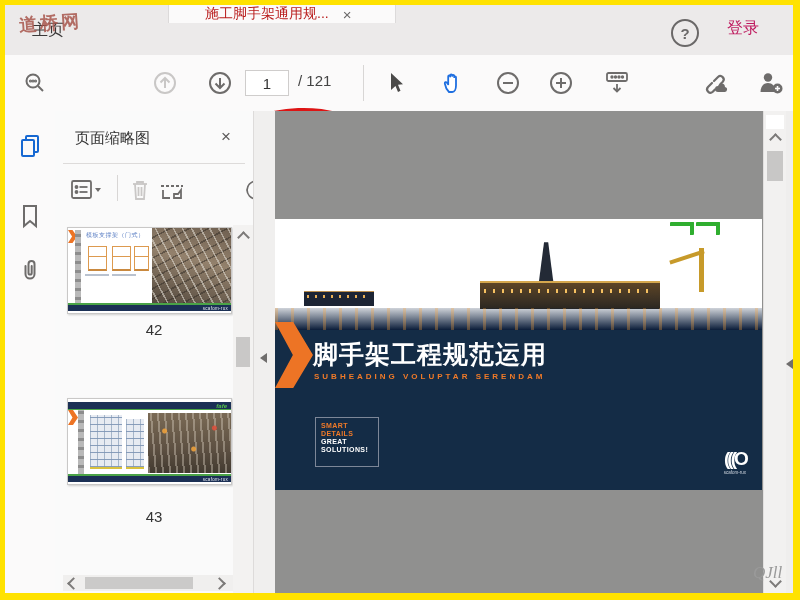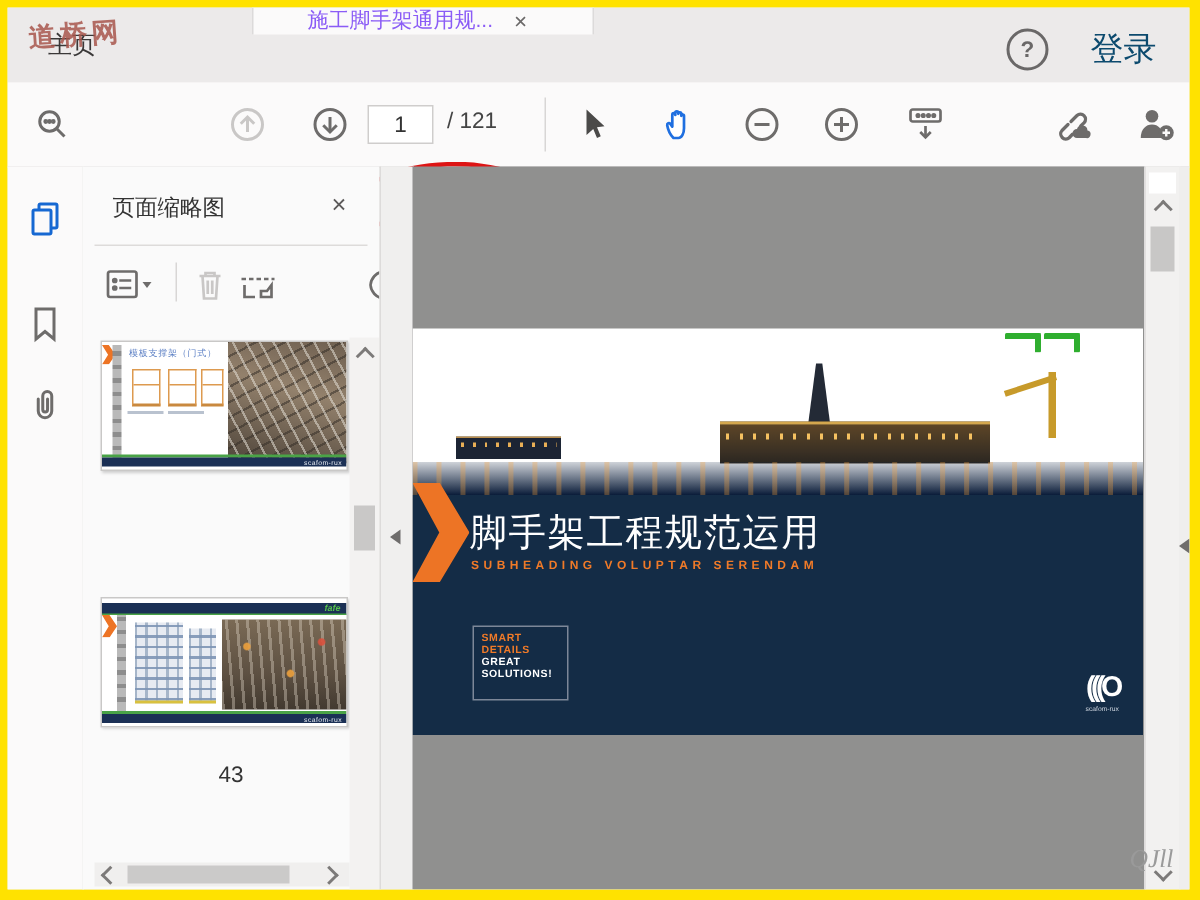--- a/index.html
+++ b/index.html
@@ -8,25 +8,25 @@
   #inner{position:absolute;left:5px;top:5px;width:788px;height:588px;background:#f4f3f3;overflow:hidden;}
 
   
   #tabbar{left:0;top:0;width:788px;height:50px;background:#eceaea;}
   .tab{top:0;height:50px;display:flex;align-items:center;justify-content:center;
        font-size:16px;color:#3a3838;cursor:default;}
   #tab-home{left:8px;width:70px;}
   #tab-tools{left:88px;width:66px;}
   #doc-tab{left:163px;width:226px;background:#fbfafa;border-left:1px solid #dcdada;border-right:1px solid #dcdada;
            display:flex;align-items:center;}
-  #doc-tab .doc-title{margin-left:36px;font-size:14px;color:#8b5cf6;white-space:nowrap;}
+  #doc-tab .doc-title{margin-left:36px;font-size:14px;color:#b91c1c;white-space:nowrap;}
   #doc-tab .tab-close{margin-left:14px;font-size:15px;color:#6b6969;}
   #help-btn{left:666px;top:14px;width:24px;height:24px;border:2px solid #6a6868;border-radius:50%;
             display:flex;align-items:center;justify-content:center;font-size:15px;font-weight:bold;color:#6a6868;}
-  #login-btn{left:722px;top:13px;font-size:22px;color:#0c4a6e;}
+  #login-btn{left:722px;top:13px;font-size:16px;color:#be185d;}
   #wm-top{left:14px;top:6px;font-size:18px;color:rgba(168,86,76,.85);font-family:"Liberation Serif","DejaVu Serif",serif;
           transform:rotate(-4deg);letter-spacing:3px;font-weight:bold;}
 
   
   #toolbar{left:0;top:50px;width:788px;height:56px;background:#fbfafa;border-bottom:1px solid #d2d0cf;}
   .tbtn{top:14px;width:28px;height:28px;display:flex;align-items:center;justify-content:center;}
   #page-input{left:240px;top:15px;width:42px;height:24px;background:#fff;border:1px solid #cfcdcc;
               display:flex;align-items:center;justify-content:center;font-size:15px;color:#333;}
   #page-count{left:293px;top:17px;font-size:15px;color:#444;white-space:nowrap;}
   #red-ellipse{left:233px;top:53px;width:116px;height:44px;border:3px solid #dd1414;border-radius:50%;
@@ -119,21 +119,21 @@
       border-top:1px solid rgba(255,190,90,.7);}
   #left-lights{left:6.5%;top:66%;width:64px;height:3px;
       background:repeating-linear-gradient(90deg,rgba(255,190,90,.9) 0 2px,rgba(0,0,0,0) 2px 8px);}
   #water{left:0;top:78%;width:487px;height:22%;
       background:
         repeating-linear-gradient(90deg,rgba(255,165,55,.30) 0 3px,rgba(0,0,0,0) 3px 16px),
         linear-gradient(180deg,rgba(13,34,64,.2),#0a1c39);}
   #navy{left:0;top:111px;width:487px;height:160px;background:#142c46;}
   #chevron{left:0;top:-8px;width:38px;height:66px;background:#ed7425;
            clip-path:polygon(0 0,48% 0,100% 50%,48% 100%,0 100%,47% 50%);}
-  #slide-title{left:38px;top:8px;font-size:25px;font-weight:normal;color:#fff;letter-spacing:1px;white-space:nowrap;}
+  #slide-title{left:38px;top:8px;font-size:25px;font-weight:bold;color:#fff;letter-spacing:1px;white-space:nowrap;}
   #slide-subtitle{left:39px;top:42px;font-size:8px;font-weight:bold;color:#f07a28;letter-spacing:3px;white-space:nowrap;}
   #smart-box{left:40px;top:87px;width:64px;height:50px;border:1px solid #7d8798;padding:4px 0 0 5px;box-sizing:border-box;}
   #smart-box div{font-size:7px;font-weight:bold;letter-spacing:.4px;line-height:8px;}
   #smart-box div:nth-child(1),#smart-box div:nth-child(2){color:#f07a28;}
   #smart-box div:nth-child(3),#smart-box div:nth-child(4){color:#fff;}
   #logo-row{right:10px;top:120px;display:flex;align-items:center;}
   #logo-glyph-wrap{text-align:center;margin-right:6px;}
   #logo-glyph{font-size:19px;font-weight:bold;color:#fff;letter-spacing:-3px;line-height:17px;}
   #logo-brand{font-size:4.5px;color:#cfd6df;display:block;margin-top:1px;}
   #company .cn{font-size:12.5px;color:#fff;letter-spacing:1px;line-height:15px;}
@@ -352,20 +352,21 @@
             <i></i>
           </div>
         <div class="abs cap" style="left:17px"></div>
         <div class="abs cap" style="left:44px"></div>
         <div class="abs m42-photo"></div>
         <div class="abs green-line" style="top:75px"></div>
         <div class="abs navy-strip" style="top:77px">
           <span>scafom-rux</span>
         </div>
       </div>
+      <div class="abs thumb-label" style="top:210px">42</div>
 
       <div class="abs thumb" style="top:287px">
         <div class="abs m43-bar">
           <span class="m43-logo">fafe</span>
         </div>
         <div class="abs m43-chev"></div>
         <div class="abs pole" style="left:10px;top:11px;height:64px"></div>
         <div class="abs tower" style="left:22px;top:16px;width:32px;height:52px"></div>
         <div class="abs tower" style="left:58px;top:20px;width:18px;height:48px"></div>
         <div class="abs m43-photo"></div>

